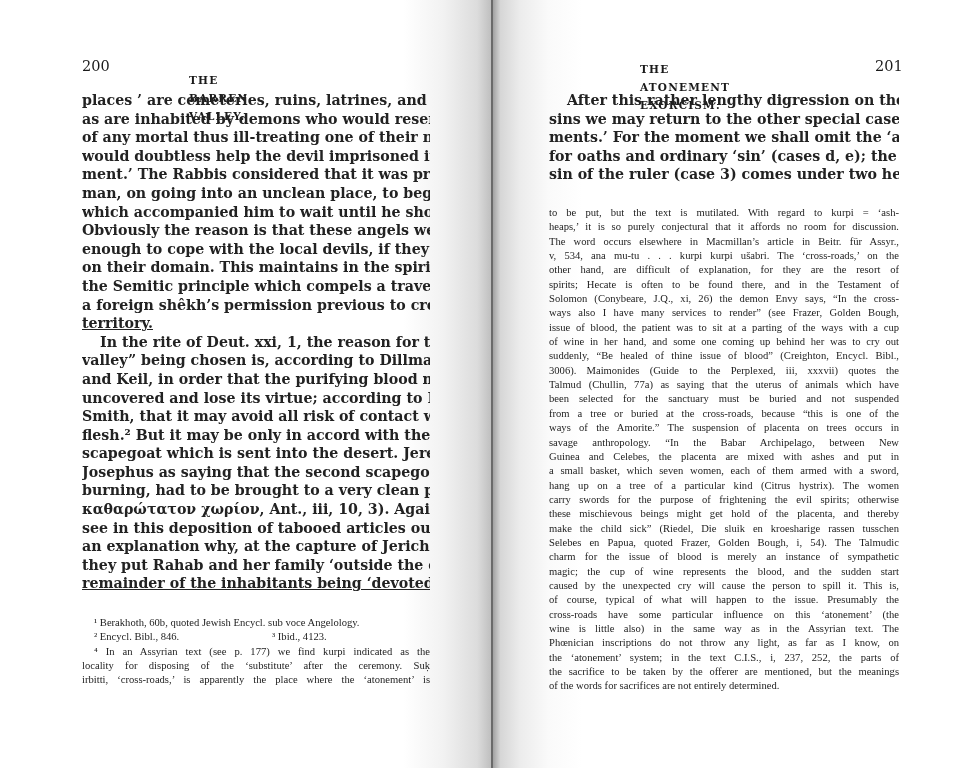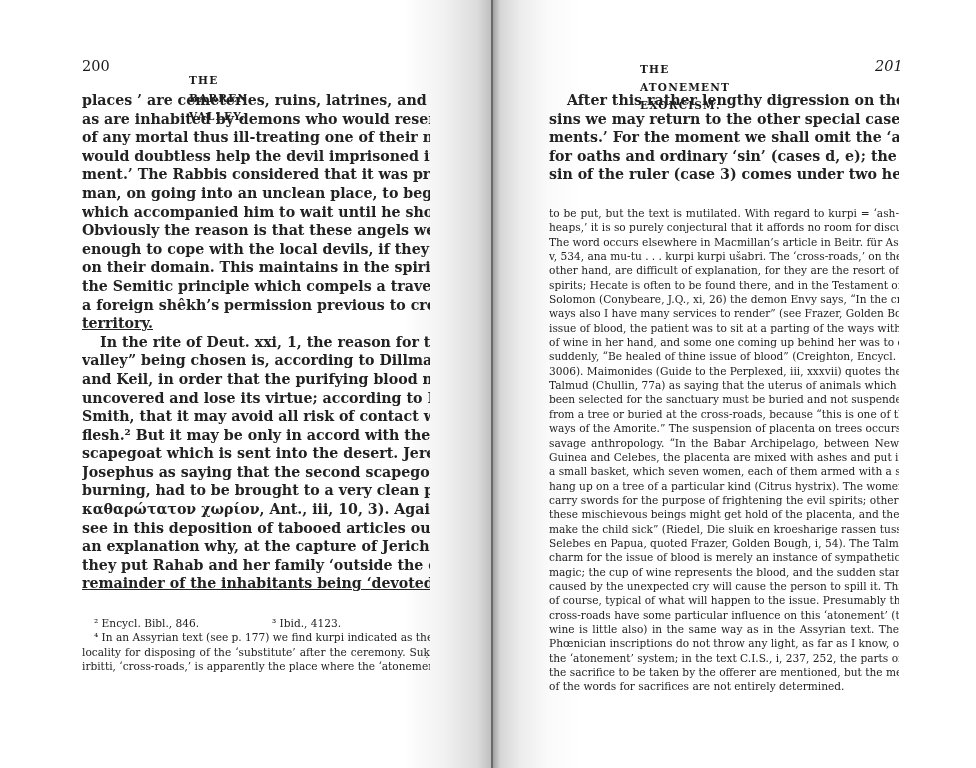--- a/index.html
+++ b/index.html
@@ -28,21 +28,21 @@
   .body-line {
     height: 18.6px; line-height: 18.6px; white-space: nowrap;
     text-align: justify; text-align-last: justify; overflow: hidden;
   }
   .body-line.last { text-align-last: left; text-decoration: underline; }
   .body-line.indent { padding-left: 18px; }
 
   .foot-block { position: absolute; font-size: 10.6px; color: #222; }
   .foot-line {
     height: 14.35px; line-height: 14.35px; white-space: nowrap;
-    text-align: justify; text-align-last: justify; overflow: hidden;
+    text-align: justify; text-align-last: justify; overflow: hidden; font-family: Liberation Serif, serif;
   }
   .foot-line.last { text-align-last: left; }
   .foot-line.indent { padding-left: 12px; }
   .foot-line.split { text-align-last: left; position: relative; }
   .foot-line.split .col2 { position: absolute; left: 190px; }
 </style>
 </head>
 <body>
 
 <div class="page page-left">
@@ -75,34 +75,35 @@
     <div class="body-line">Josephus as saying that the second scapegoat, before the</div>
     <div class="body-line">burning, had to be brought to a very clean place (εἰς</div>
     <div class="body-line">καθαρώτατον χωρίον, Ant., iii, 10, 3). Again, are we to</div>
     <div class="body-line">see in this deposition of tabooed articles outside the camp</div>
     <div class="body-line">an explanation why, at the capture of Jericho (Josh. vi, 23),</div>
     <div class="body-line">they put Rahab and her family ‘outside the camp,’ the</div>
     <div class="body-line last">remainder of the inhabitants being ‘devoted’?⁴</div>
   </div>
 
   <div class="foot-block" style="left:82px; top:616px; width:348px;">
+    <div class="foot-line last indent">¹ Berakhoth, 60b, quoted Jewish Encycl. sub voce Angelology.</div>
     <div class="foot-line split indent">
       <span>² Encycl. Bibl., 846.</span>
       <span class="col2">³ Ibid., 4123.</span>
     </div>
     <div class="foot-line indent">⁴ In an Assyrian text (see p. 177) we find kurpi indicated as the</div>
     <div class="foot-line">locality for disposing of the ‘substitute’ after the ceremony. Suḳ</div>
     <div class="foot-line">irbitti, ‘cross-roads,’ is apparently the place where the ‘atonement’ is</div>
   </div>
 </div>
 
 <div class="page page-right">
   <div class="running-head">
     <span class="head-title" style="left:148px; top:3px;">THE ATONEMENT EXORCISM.</span>
-    <span class="folio" style="left:383px;font-style:italic;">201</span>
+    <span class="folio" style="left:383px;">201</span>
   </div>
 
   <div class="body-block" style="left:57px; top:91px; width:350px;">
     <div class="body-line indent">After this rather lengthy digression on the ‘unwitting’</div>
     <div class="body-line">sins we may return to the other special cases of ‘atone-</div>
     <div class="body-line">ments.’ For the moment we shall omit the ‘atonements’</div>
     <div class="body-line">for oaths and ordinary ‘sin’ (cases d, e); the ‘unwitting’</div>
     <div class="body-line">sin of the ruler (case 3) comes under two heads, that of</div>
   </div>
 

